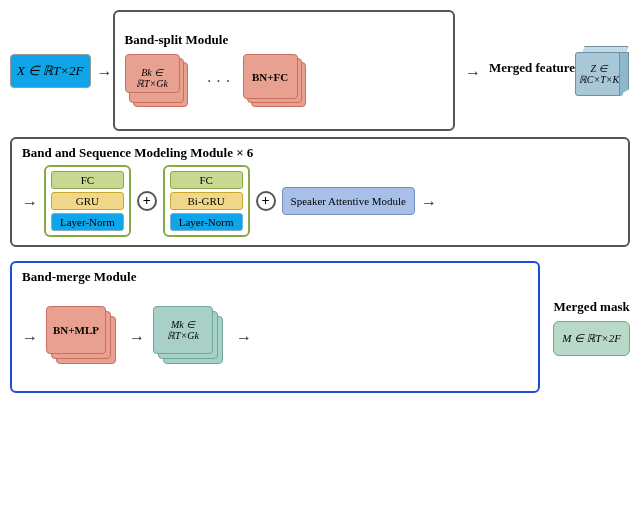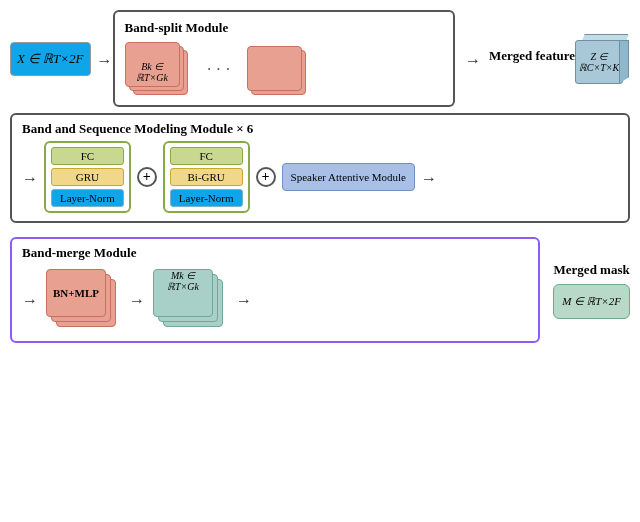--- a/index.html
+++ b/index.html
@@ -30,21 +30,21 @@
       white-space: nowrap;
       margin-right: 6px;
       min-width: 60px;
       text-align: center;
     }
 
     
     .band-split-box {
       border: 2px solid #555;
       border-radius: 6px;
-      padding: 8px 10px;
+      padding: 20px 10px;
       flex: 1;
       margin-right: 10px;
       position: relative;
     }
 
     .band-split-box .module-title {
       font-size: 13px;
       font-weight: bold;
       margin-bottom: 6px;
     }
@@ -64,21 +64,21 @@
 
     .stacked-cards .card {
       position: absolute;
       border-radius: 4px;
       border: 1.5px solid #c87060;
       background: #e8a090;
     }
 
     .stacked-cards .card:nth-child(1) { top: 8px; left: 8px; width: 55px; height: 45px; }
     .stacked-cards .card:nth-child(2) { top: 4px; left: 4px; width: 55px; height: 45px; }
-    .stacked-cards .card:nth-child(3) { top: 0px; left: 0px; width: 55px; height: 45px; }
+    .stacked-cards .card:nth-child(3) { top: 0px; left: 0px; width: 55px; height: 39px; }
 
     .stacked-cards .card-label {
       position: absolute;
       bottom: 3px;
       left: 0;
       right: 0;
       text-align: center;
       font-size: 10px;
       font-style: italic;
     }
@@ -311,23 +311,23 @@
 
     .right-panel {
       display: flex;
       flex-direction: column;
       align-items: center;
       gap: 8px;
     }
 
     
     .bottom-section {
-      border: 2px solid #8b5cf6;
+      border: 2px solid #1d4ed8;
       border-radius: 6px;
-      padding: 12px 10px;
+      padding: 25px 10px;
       display: flex;
       align-items: center;
       gap: 8px;
       position: relative;
     }
 
     .bottom-section .module-title {
       position: absolute;
       top: 6px;
       left: 10px;
@@ -366,21 +366,21 @@
       height: 60px;
     }
     .mk-cards .card {
       position: absolute;
       border-radius: 4px;
       border: 1.5px solid #70a898;
       background: #a8d0c8;
     }
     .mk-cards .card:nth-child(1) { top: 10px; left: 10px; width: 60px; height: 48px; }
     .mk-cards .card:nth-child(2) { top: 5px; left: 5px; width: 60px; height: 48px; }
-    .mk-cards .card:nth-child(3) { top: 0; left: 0; width: 60px; height: 48px; display: flex; justify-content: center; font-size: 10px; font-style: italic; text-align: center; }
+    .mk-cards .card:nth-child(3) { top: 0; left: 0; width: 60px; height: 48px; display: flex; align-items: center; justify-content: center; font-size: 10px; font-style: italic; text-align: center; }
 
     
     .merged-mask-section {
       display: flex;
       flex-direction: column;
       align-items: center;
       margin-left: 5px;
     }
 
     .merged-mask-label {
@@ -441,20 +441,23 @@
           <div class="card">
             <span class="card-label math">Bk ∈ ℝT×Gk</span>
           </div>
         </div>
 
         <span class="dots">· · ·</span>
 
         <div class="bnfc-cards">
           <div class="card"></div>
           <div class="card"></div>
+          <div class="card">
+            <span>BN+FC</span>
+          </div>
         </div>
       </div>
     </div>
 
     <span class="arrow">→</span>
 
     <div class="merged-feature-section">
       <div class="merged-label">Merged feature</div>
       <div class="blue-cube cube-3d">
         <div class="cube-top"></div>

